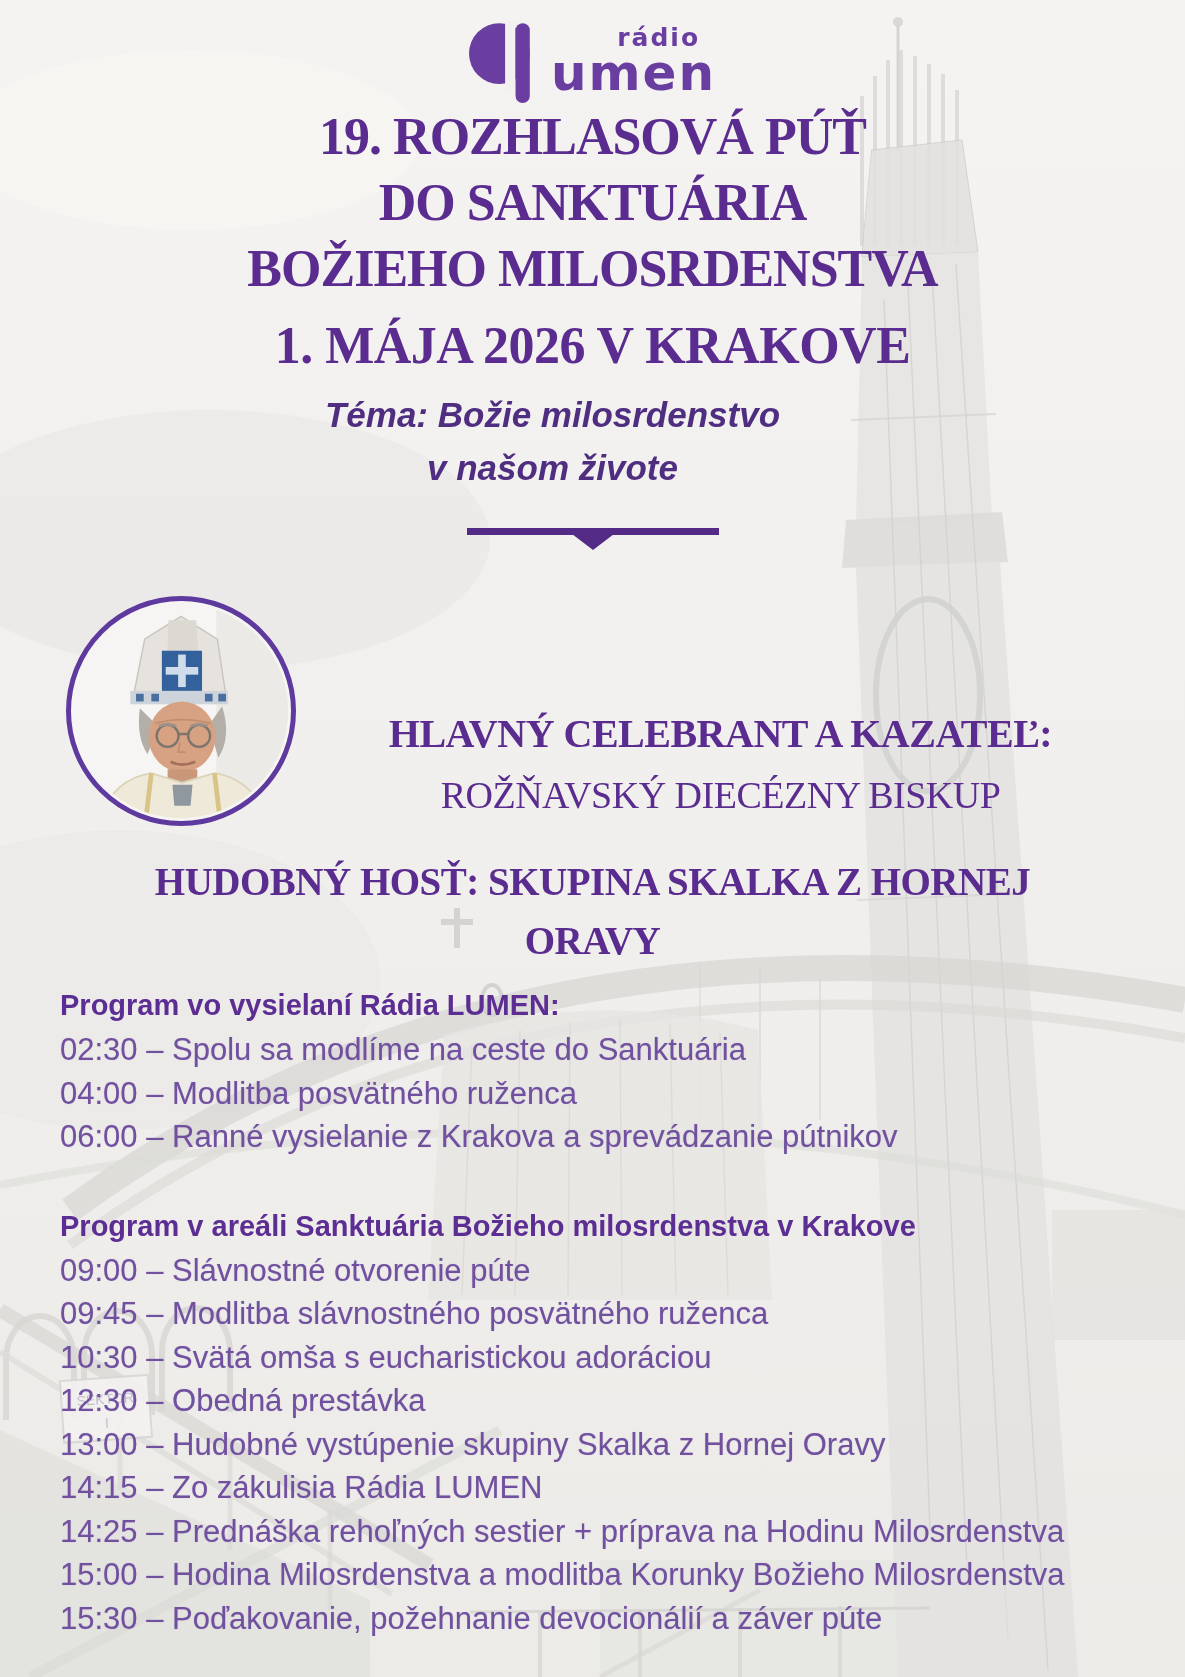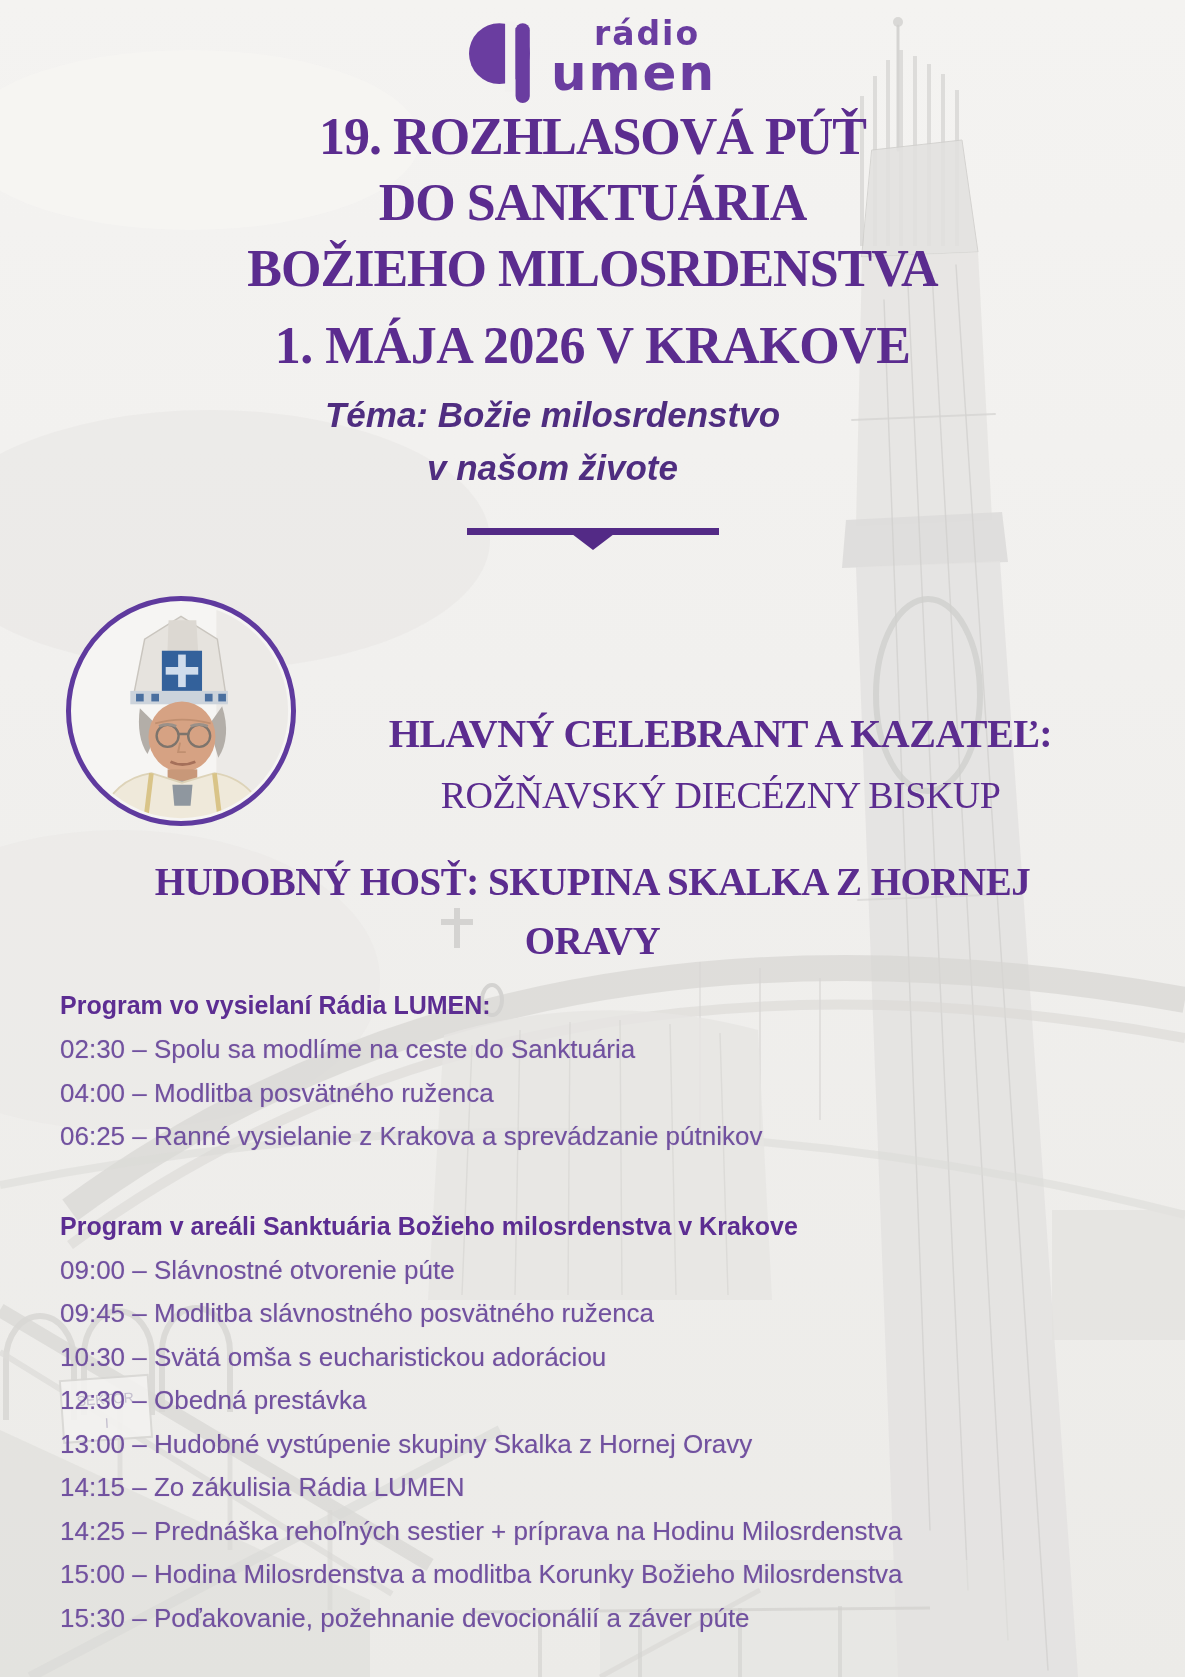--- a/index.html
+++ b/index.html
@@ -11,21 +11,21 @@
     overflow:hidden;
     font-family:"Liberation Sans",sans-serif;
   }
   .bg{position:absolute;inset:0;z-index:0;}
   .content{position:relative;z-index:1;width:100%;height:100%;}
 
   
   .logo{display:flex;justify-content:center;align-items:flex-end;margin:0;padding-top:36px;height:96px;box-sizing:border-box;}
   .logo-mark{width:76px;height:90px;margin-bottom:-14px;}
   .logo-text{display:flex;flex-direction:column;align-items:flex-end;margin-left:6px;}
-  .logo-radio{font-family:"DejaVu Sans",sans-serif;font-weight:600;font-size:33px;color:#6a3da0;letter-spacing:2px;padding-right:16px;line-height:1;}
+  .logo-radio{font-family:"DejaVu Sans",sans-serif;font-weight:600;font-size:25px;color:#6a3da0;letter-spacing:2px;padding-right:16px;line-height:1;}
   .logo-lumen{font-family:"DejaVu Sans",sans-serif;font-weight:bold;font-size:50px;color:#6a3da0;letter-spacing:2px;line-height:0.92;}
 
   
   .title{margin:8px 0 0 0;text-align:center;font-family:"Liberation Serif",serif;font-weight:bold;
          font-size:52px;line-height:66px;color:#5b2c8f;letter-spacing:-1px;}
   .date-line{margin-top:16px;text-align:center;font-family:"Liberation Serif",serif;font-weight:bold;
          font-size:52px;line-height:56px;color:#5b2c8f;letter-spacing:-0.5px;}
 
   .theme{margin-top:14px;margin-right:80px;text-align:center;font-style:italic;font-weight:600;
          font-size:35px;line-height:53px;color:#4f2d80;}
@@ -42,23 +42,23 @@
   .celebrant-photo svg{display:block;width:100%;height:100%;}
   .celebrant-text{flex:1;text-align:center;padding-right:40px;font-family:"Liberation Serif",serif;color:#5b2c8f;}
   .celebrant-heading{font-weight:bold;font-size:40px;line-height:62px;letter-spacing:-0.5px;}
   .celebrant-name,.celebrant-title{font-weight:normal;font-size:38px;line-height:61px;letter-spacing:-0.5px;}
 
   .guest{margin:26px 40px 0 40px;text-align:center;font-family:Liberation Serif, serif;font-weight:bold;
        font-size:39px;line-height:59px;color:#5b2c8f;letter-spacing:-0.5px;}
 
   
   .program{margin:14px 0 0 60px;}
-  .program-heading{font-weight:bold;font-size:25px;line-height:42px;color:#5c2d92;}
+  .program-heading{font-weight:bold;font-size:29px;line-height:42px;color:#5c2d92;}
   .program ul{list-style:none;margin:2px 0 0 0;padding:0;}
-  .program li{font-size:26px;line-height:43.5px;color:#71519f;white-space:nowrap;
+  .program li{font-size:31px;line-height:43.5px;color:#71519f;white-space:nowrap;
        text-shadow:0 0 1px rgba(113,81,159,0.35);}
   .program.second{margin-top:46px;}
 </style>
 </head>
 <body>
 
 <div class="poster">
 
   <svg class="bg" viewBox="0 0 1185 1677" aria-hidden="true">
 
@@ -238,21 +238,21 @@
     <h2 class="guest">
       <span>HUDOBNÝ HOSŤ: SKUPINA SKALKA Z HORNEJ</span><br>
       <span>ORAVY</span>
     </h2>
 
     <section class="program">
       <div class="program-heading">Program vo vysielaní Rádia LUMEN:</div>
       <ul>
         <li>02:30 – Spolu sa modlíme na ceste do Sanktuária</li>
         <li>04:00 – Modlitba posvätného ruženca</li>
-        <li>06:25 – Ranné vysielanie z Krakova a sprevádzanie pútnikov</li>
+        <li>06:00 – Ranné vysielanie z Krakova a sprevádzanie pútnikov</li>
       </ul>
     </section>
 
     <section class="program second">
       <div class="program-heading">Program v areáli Sanktuária Božieho milosrdenstva v Krakove</div>
       <ul>
         <li>09:00 – Slávnostné otvorenie púte</li>
         <li>09:45 – Modlitba slávnostného posvätného ruženca</li>
         <li>10:30 – Svätá omša s eucharistickou adoráciou</li>
         <li>12:30 – Obedná prestávka</li>

